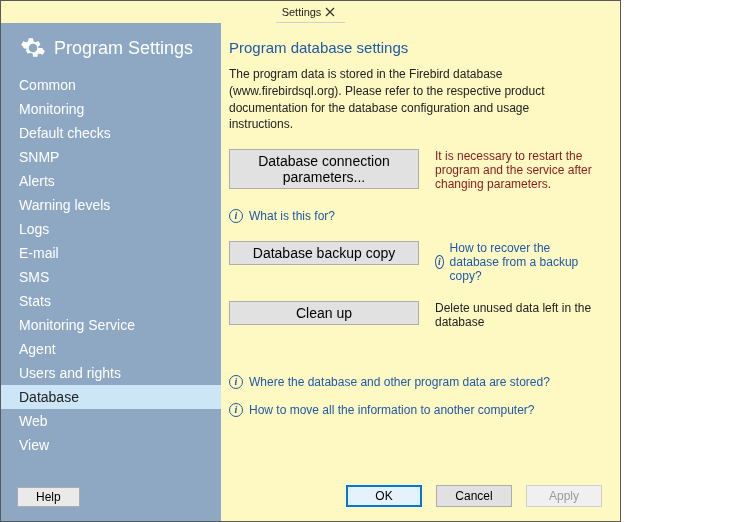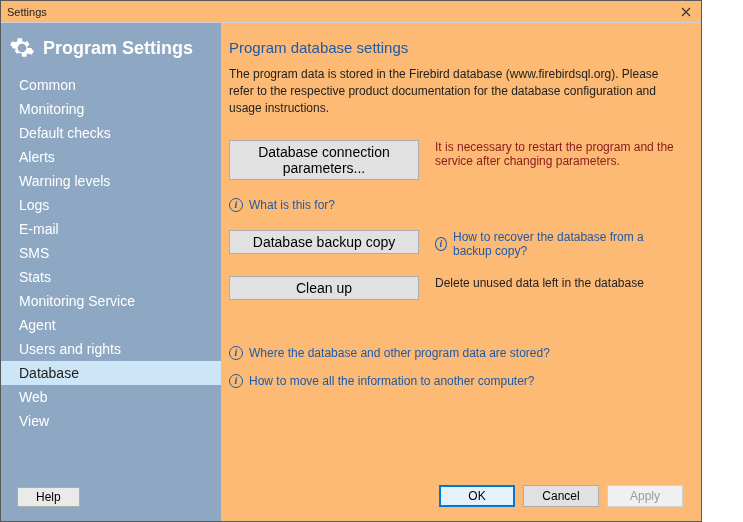--- a/index.html
+++ b/index.html
@@ -1,40 +1,40 @@
 <!DOCTYPE html>
 <html><head>
 <meta charset="utf-8">
 <style>
   * { box-sizing: border-box; }
   html, body { margin: 0; padding: 0; font-family: "Segoe UI", Tahoma, sans-serif; font-size: 12px; color: #222; }
-  .window { width: 702px; height: 522px; border: 1px solid #595959; background: #fdba74; display: flex; flex-direction: column; position: relative; }
+  .window { width: 621px; height: 522px; border: 1px solid #595959; background: #fef9c3; display: flex; flex-direction: column; position: relative; align-items: center; }
   .titlebar { height: 22px; display: flex; align-items: center; padding: 0 6px; font-size: 11px; border-bottom: 1px solid #d0d0d0; }
   .titlebar .title { flex: 1; }
   .titlebar .close { width: 18px; height: 18px; display:flex; align-items:center; justify-content:center; cursor:pointer; }
   .body { flex: 1; display: flex; overflow: hidden; }
   .sidebar { width: 220px; background: #8ea7c3; color: #fff; display:flex; flex-direction:column; }
-  .sidebar-header { display:flex; align-items:center; gap:8px; padding: 12px 14px 12px 8px; font-size: 18px; font-weight: 700; }
+  .sidebar-header { display:flex; align-items:center; gap:8px; padding: 12px 14px 12px 19px; font-size: 18px; font-weight: 400; }
   .gear { width:26px; height:26px; }
   .nav { flex:1; overflow:auto; }
   .nav-item { padding: 4px 18px; font-size: 14px; cursor:pointer; }
   .nav-item.selected { background: #cde6f7; color: #222; }
   .sidebar-footer { padding: 10px 16px 14px; }
   .help-btn { background:#eaeaea; border:1px solid #adadad; padding: 2px 18px; font-size:12px; cursor:pointer; }
   .main { flex:1; padding: 16px 24px 0 8px; display:flex; flex-direction:column; overflow:hidden; }
   .page-title { color:#1e5aa8; font-size:15px; margin-bottom: 10px; }
-  .intro { font-size:12px; line-height:1.4; margin-bottom: 24px; }
+  .intro { font-size:12px; line-height:1.4; margin-bottom: 16px; }
   .row { display:flex; align-items:flex-start; gap:16px; margin-bottom: 18px; }
   .cfg-btn { width:190px; background:#e1e1e1; border:1px solid #adadad; padding: 3px 4px; font-size:14px; cursor:pointer; text-align:center; }
   .row-note { flex:1; font-size:12px; }
   .note-restart { color:#8a1a1a; }
   .info-link { display:flex; align-items:center; gap:6px; color:#1e5aa8; cursor:pointer; font-size:12px; }
   .info-icon { width:14px; height:14px; border:1px solid #1e5aa8; border-radius:50%; display:flex; align-items:center; justify-content:center; font-style:italic; font-family: Georgia, serif; font-size:10px; color:#1e5aa8; font-weight:bold; line-height:1; }
   .links-block { margin-top: 28px; display:flex; flex-direction:column; gap:14px; }
-  .footer-buttons { position:absolute; right:18px; bottom:14px; display:flex; gap:8px;padding-left:40px; }
+  .footer-buttons { position:absolute; right:18px; bottom:14px; display:flex; gap:14px;padding-left:40px; }
   .dlg-btn { width:76px; padding:2px 0; font-size:12px; background:#e1e1e1; border:1px solid #adadad; cursor:pointer; text-align:center; }
   .dlg-btn.primary { border:2px solid #0078d7; background:#e5f1fb; }
   .dlg-btn.disabled { color:#9a9a9a; background:#f0f0f0; border-color:#d0d0d0; cursor:default; }
 </style>
 </head>
 <body>
 
 <div class="window">
   <div class="titlebar">
     <span class="title">Settings</span>
@@ -51,20 +51,21 @@
           <svg viewBox="0 0 24 24" width="26" height="26" fill="#ffffff">
               <path d="M12 8a4 4 0 100 8 4 4 0 000-8zm9 4a7 7 0 01-.1 1.2l2.1 1.6-2 3.4-2.5-1a7 7 0 01-2 .1l-.4 2.7h-4l-.4-2.7a7 7 0 01-2-.9l-2.5 1-2-3.4 2.1-1.6A7 7 0 013 12a7 7 0 01.1-1.2L1 9.2l2-3.4 2.5 1a7 7 0 012-.9L8 3h4l.4 2.7a7 7 0 012 .9l2.5-1 2 3.4-2.1 1.6c.1.4.2.8.2 1.4z"></path>
             </svg>
         </span>
         <span>Program Settings</span>
       </div>
       <div class="nav" id="nav">
           <div class="nav-item">Common</div>
           <div class="nav-item">Monitoring</div>
           <div class="nav-item">Default checks</div>
+          <div class="nav-item">SNMP</div>
           <div class="nav-item">Alerts</div>
           <div class="nav-item">Warning levels</div>
           <div class="nav-item">Logs</div>
           <div class="nav-item">E-mail</div>
           <div class="nav-item">SMS</div>
           <div class="nav-item">Stats</div>
           <div class="nav-item">Monitoring Service</div>
           <div class="nav-item">Agent</div>
           <div class="nav-item">Users and rights</div>
           <div class="nav-item selected">Database</div>

